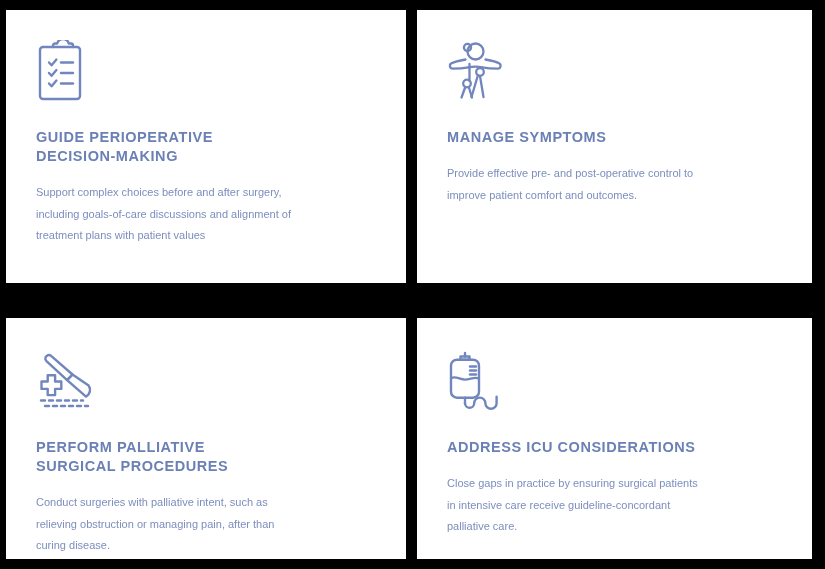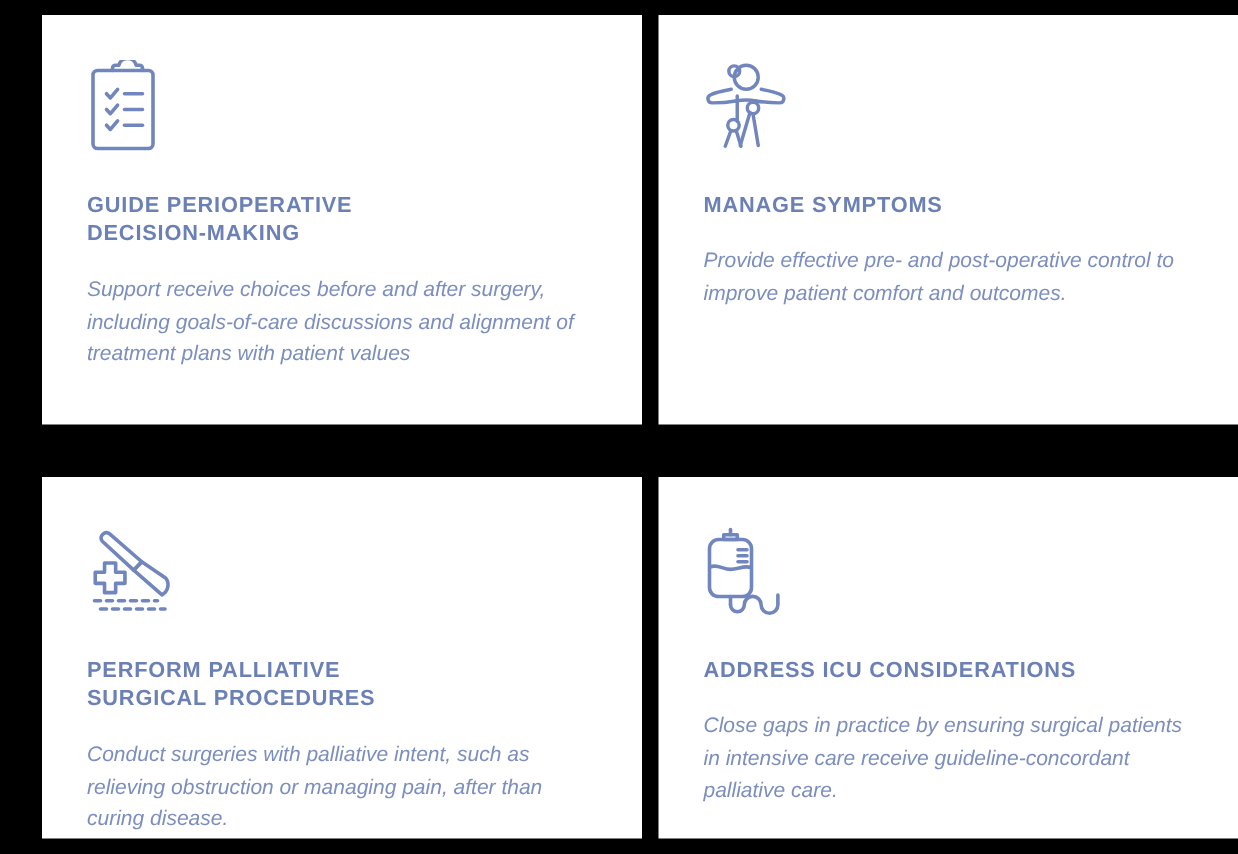--- a/index.html
+++ b/index.html
@@ -9,21 +9,21 @@
   }
   body {
     width: 825px;
     height: 569px;
     font-family: "Liberation Sans", sans-serif;
     overflow: hidden;
   }
 
   .grid {
     position: absolute;
-    left: 28px;
+    left: 6px;
     top: 10px;
     width: 669px;
     height: 549px;
     display: grid;
     grid-template-columns: 400px 395px;
     grid-template-rows: 273px 265px;
     column-gap: 10px;
     row-gap: 11px;
     gap: 11px;
   }
@@ -51,26 +51,25 @@
     font-size: 14.5px;
     letter-spacing: 0.55px;
     line-height: 19px;
     margin: 0 0 16px 0;
     text-transform: uppercase;
     white-space: pre-line;
   }
 
   .card-body {
     color: #7c8ebd;
-    font-size: 14px;
+    font-size: 11px;
     line-height: 21.5px;
     margin: 0;
     white-space: pre-line;
     max-width: 340px;
-    font-style: italic;
   }
 
   
   .card.r2 { padding-top: 32px; margin-top: 24px; }
 </style>
 </head>
 <body>
 
 <div class="grid">
 
@@ -82,21 +81,21 @@
         <path d="M13 22.5 l2.6 2.8 L20.4 19.6"></path>
         <line x1="25" y1="22.5" x2="37" y2="22.5"></line>
         <path d="M13 33 l2.6 2.8 L20.4 30.1"></path>
         <line x1="25" y1="33" x2="37" y2="33"></line>
         <path d="M13 43.5 l2.6 2.8 L20.4 40.6"></path>
         <line x1="25" y1="43.5" x2="37" y2="43.5"></line>
       </svg>
     </span>
     <div class="card-heading">GUIDE PERIOPERATIVE
 DECISION-MAKING</div>
-    <p class="card-body">Support receive choices before and after surgery,
+    <p class="card-body">Support complex choices before and after surgery,
 including goals-of-care discussions and alignment of
 treatment plans with patient values</p>
   </div>
 
   <div class="card">
     <span class="card-icon">
       <svg width="56" height="62" viewBox="0 0 56 62" fill="none" stroke="#7186bd" stroke-width="2.3" stroke-linecap="round" stroke-linejoin="round">
         <circle cx="28.5" cy="11.5" r="8"></circle>
         <circle cx="20.5" cy="7.5" r="3.6"></circle>
         <path d="M18.5 19.5 C13 20.5 7 22 4.5 23.3 a2.8 2.8 0 0 0 1.2 5.3 C10.5 28.6 16.5 28.2 21.5 27.3"></path>

